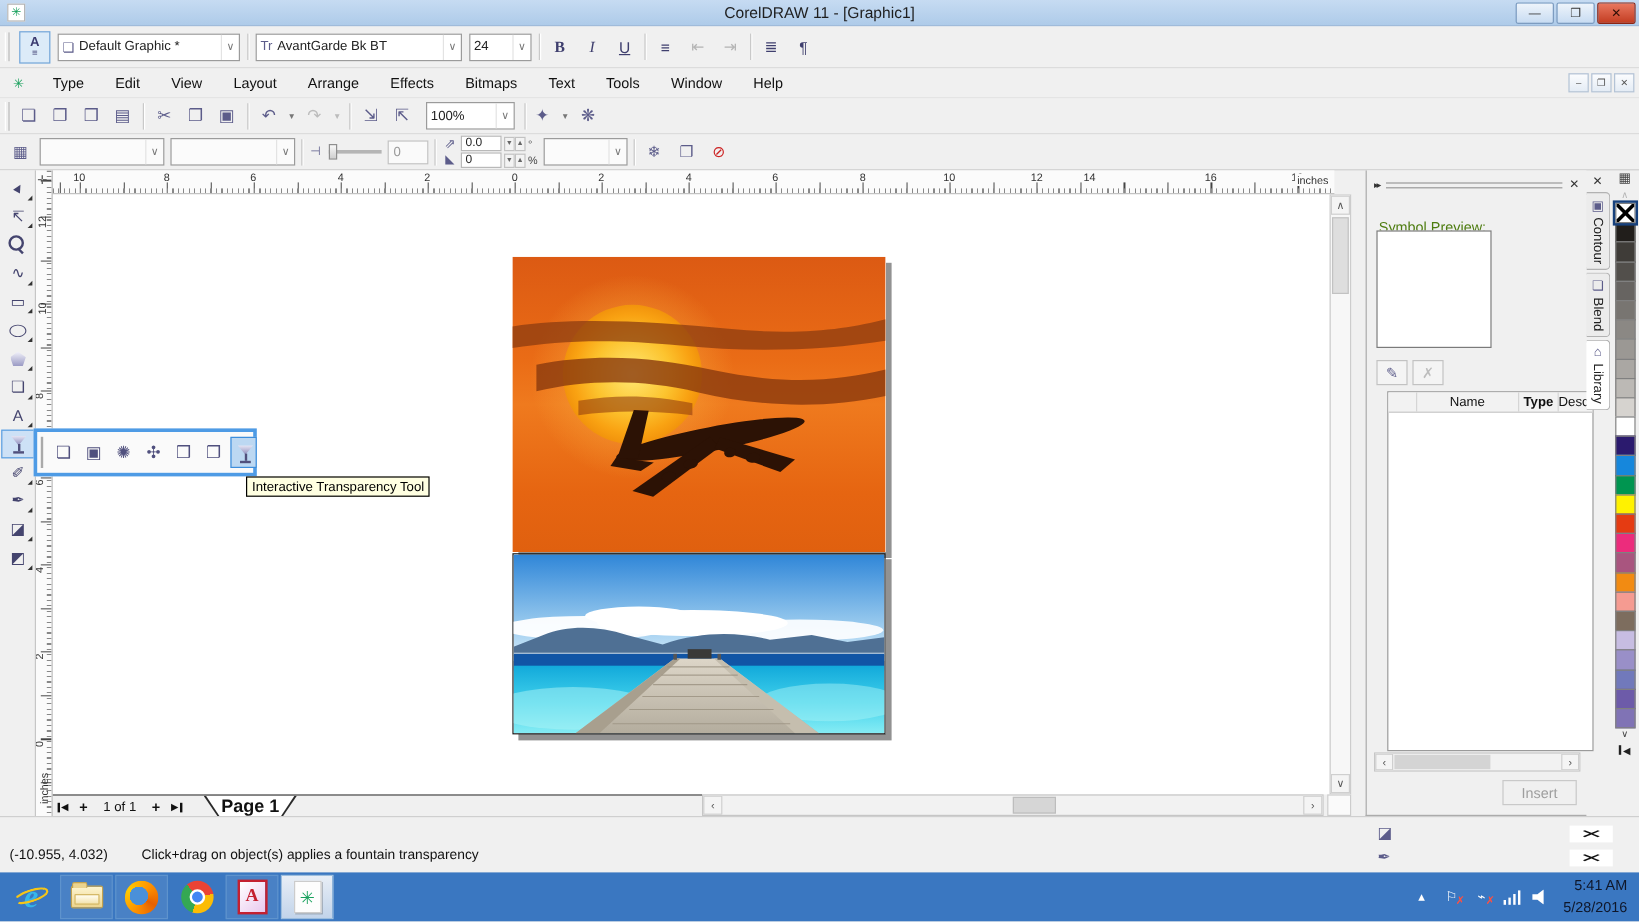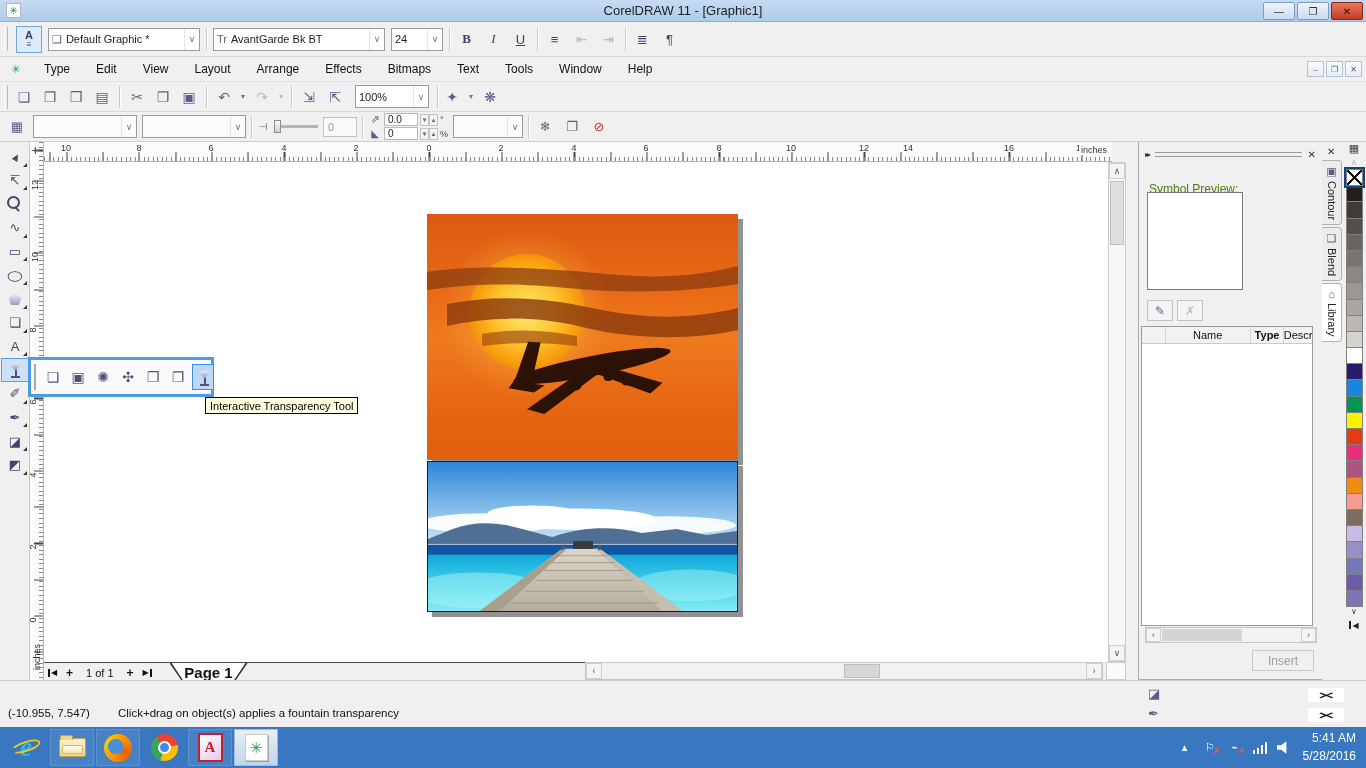--- a/index.html
+++ b/index.html
@@ -119,21 +119,21 @@
   
   #docker{position:absolute;left:1138px;top:142px;width:184px;height:538px;background:#f0f0f0;border-left:1px solid #ababab;border-bottom:1px solid #ababab}
   .dkr-titlerow{position:absolute;left:0;top:4px;width:100%;height:16px;display:flex;align-items:center;padding:0 6px;gap:6px}
   .dkr-collapse{font-size:8px;color:#333;letter-spacing:-2px}
   .dkr-grab{flex:1;height:5px;border-top:1px solid #9a9a9a;border-bottom:1px solid #9a9a9a}
   .dkr-close{font-size:10px;color:#333}
   .dkr-label{position:absolute;left:10px;top:40px;font-size:12px;color:#4d7c0f}
   .dkr-preview{position:absolute;left:8px;top:50px;width:96px;height:98px;background:#fff;border:1px solid #7a7a7a}
   .dkr-btn{position:absolute;width:26px;height:21px;border:1px solid #c2c2c2;background:#f4f4f4;display:flex;align-items:center;justify-content:center;font-size:12px;color:#5c5c8a}
   .dkr-btn.gray{color:#bdbdbd}
-  .dkr-list{position:absolute;left:2px;top:184px;width:172px;height:300px;background:#fff;border:1px solid #9a9a9a}
+  .dkr-list{position:absolute;left:17px;top:184px;width:172px;height:300px;background:#fff;border:1px solid #9a9a9a}
   .dkr-head{display:flex;height:17px;background:#f2f2f2;border-bottom:1px solid #c9c9c9;font-size:11px;color:#111}
   .dkr-head .c{border-right:1px solid #d5d5d5;display:flex;align-items:center;justify-content:center;overflow:hidden;white-space:nowrap}
   .dkr-hscroll{position:absolute;left:6px;top:485px;width:172px;height:16px;background:#f2f2f2;border:1px solid #c6c6c6}
   .dkr-hscroll .left{position:absolute;left:0;top:0;bottom:0;width:15px}
   .dkr-hscroll .right{position:absolute;right:0;top:0;bottom:0;width:15px}
   .dkr-hscroll .thumb{position:absolute;left:16px;top:1px;bottom:1px;width:80px;background:#d4d4d4}
   .insert-btn{position:absolute;left:113px;top:508px;width:62px;height:21px;background:#f0f0f0;border:1px solid #c9c9c9;color:#9e9e9e;font-size:12px;display:flex;align-items:center;justify-content:center}
   
   #tabstrip{position:absolute;left:1322px;top:160px;width:20px}
   .dtab{width:20px;border:1px solid #b2b2b2;border-left:none;border-radius:0 4px 4px 0;background:#ececec;display:flex;flex-direction:column;align-items:center;padding:4px 0;gap:3px;margin-bottom:2px}
@@ -175,21 +175,21 @@
   .cdw{width:23px;height:27px;background:#fdfdfd;border:1px solid #cccccc;box-shadow:1px 1px 0 rgba(0,0,0,.25);display:flex;align-items:center;justify-content:center;font-size:15px;font-weight:bold;color:#17a05c}
   #tray{position:absolute;right:0;top:0;height:41px;display:flex;align-items:center;gap:9px;padding-right:10px;color:#fff}
   .tray-ico{font-size:11px;position:relative;width:16px;text-align:center}
   .tray-ico .err{position:absolute;right:-3px;bottom:-2px;color:#ff5040;font-size:9px;font-weight:bold}
   .bars{width:16px;height:12px;background:
     linear-gradient(#fff,#fff) 1px 100%/2px 4px no-repeat,
     linear-gradient(#fff,#fff) 5px 100%/2px 6px no-repeat,
     linear-gradient(#fff,#fff) 9px 100%/2px 9px no-repeat,
     linear-gradient(#fff,#fff) 13px 100%/2px 12px no-repeat}
   .speaker{width:13px;height:13px;background:#fff;clip-path:polygon(0 32%,35% 32%,75% 2%,75% 98%,35% 68%,0 68%)}
-  #clock{text-align:right;font-size:12px;line-height:1.45;color:#ffffff;margin-left:4px}
+  #clock{text-align:right;font-size:12px;line-height:1.45;color:#0f172a;margin-left:4px}
   .tb-sep{width:3px}
 </style>
 </head>
 <body>
 
 <div id="titlebar">
   <div class="appicon">✳</div>
   <div class="title">CorelDRAW 11 - [Graphic1]</div>
   <div class="winbtns">
     <div class="winbtn">—</div>
@@ -633,21 +633,21 @@
       <div class="swatch" style="background: rgb(153, 143, 200);"></div>
       <div class="swatch" style="background: rgb(113, 121, 187);"></div>
       <div class="swatch" style="background: rgb(109, 91, 169);"></div>
       <div class="swatch" style="background: rgb(128, 115, 181);"></div>
     </div>
   <span class="pal-arr on">∨</span>
   <span class="pal-expand">◀</span>
 </div>
 
 <div id="statusbar">
-  <span id="coords">(-10.955, 7.547)</span>
+  <span id="coords">(-10.955, 4.032)</span>
   <span id="hint">Click+drag on object(s) applies a fountain transparency</span>
   <span class="st-ico" style="left:1148px;top:5px">◪</span>
   <div class="st-x" style="left:1308px;top:7px">
       <span>✕</span>
     </div>
   <span class="st-ico" style="left:1148px;top:25px">✒</span>
   <div class="st-x" style="left:1308px;top:27px">
       <span>✕</span>
     </div>
 </div>

